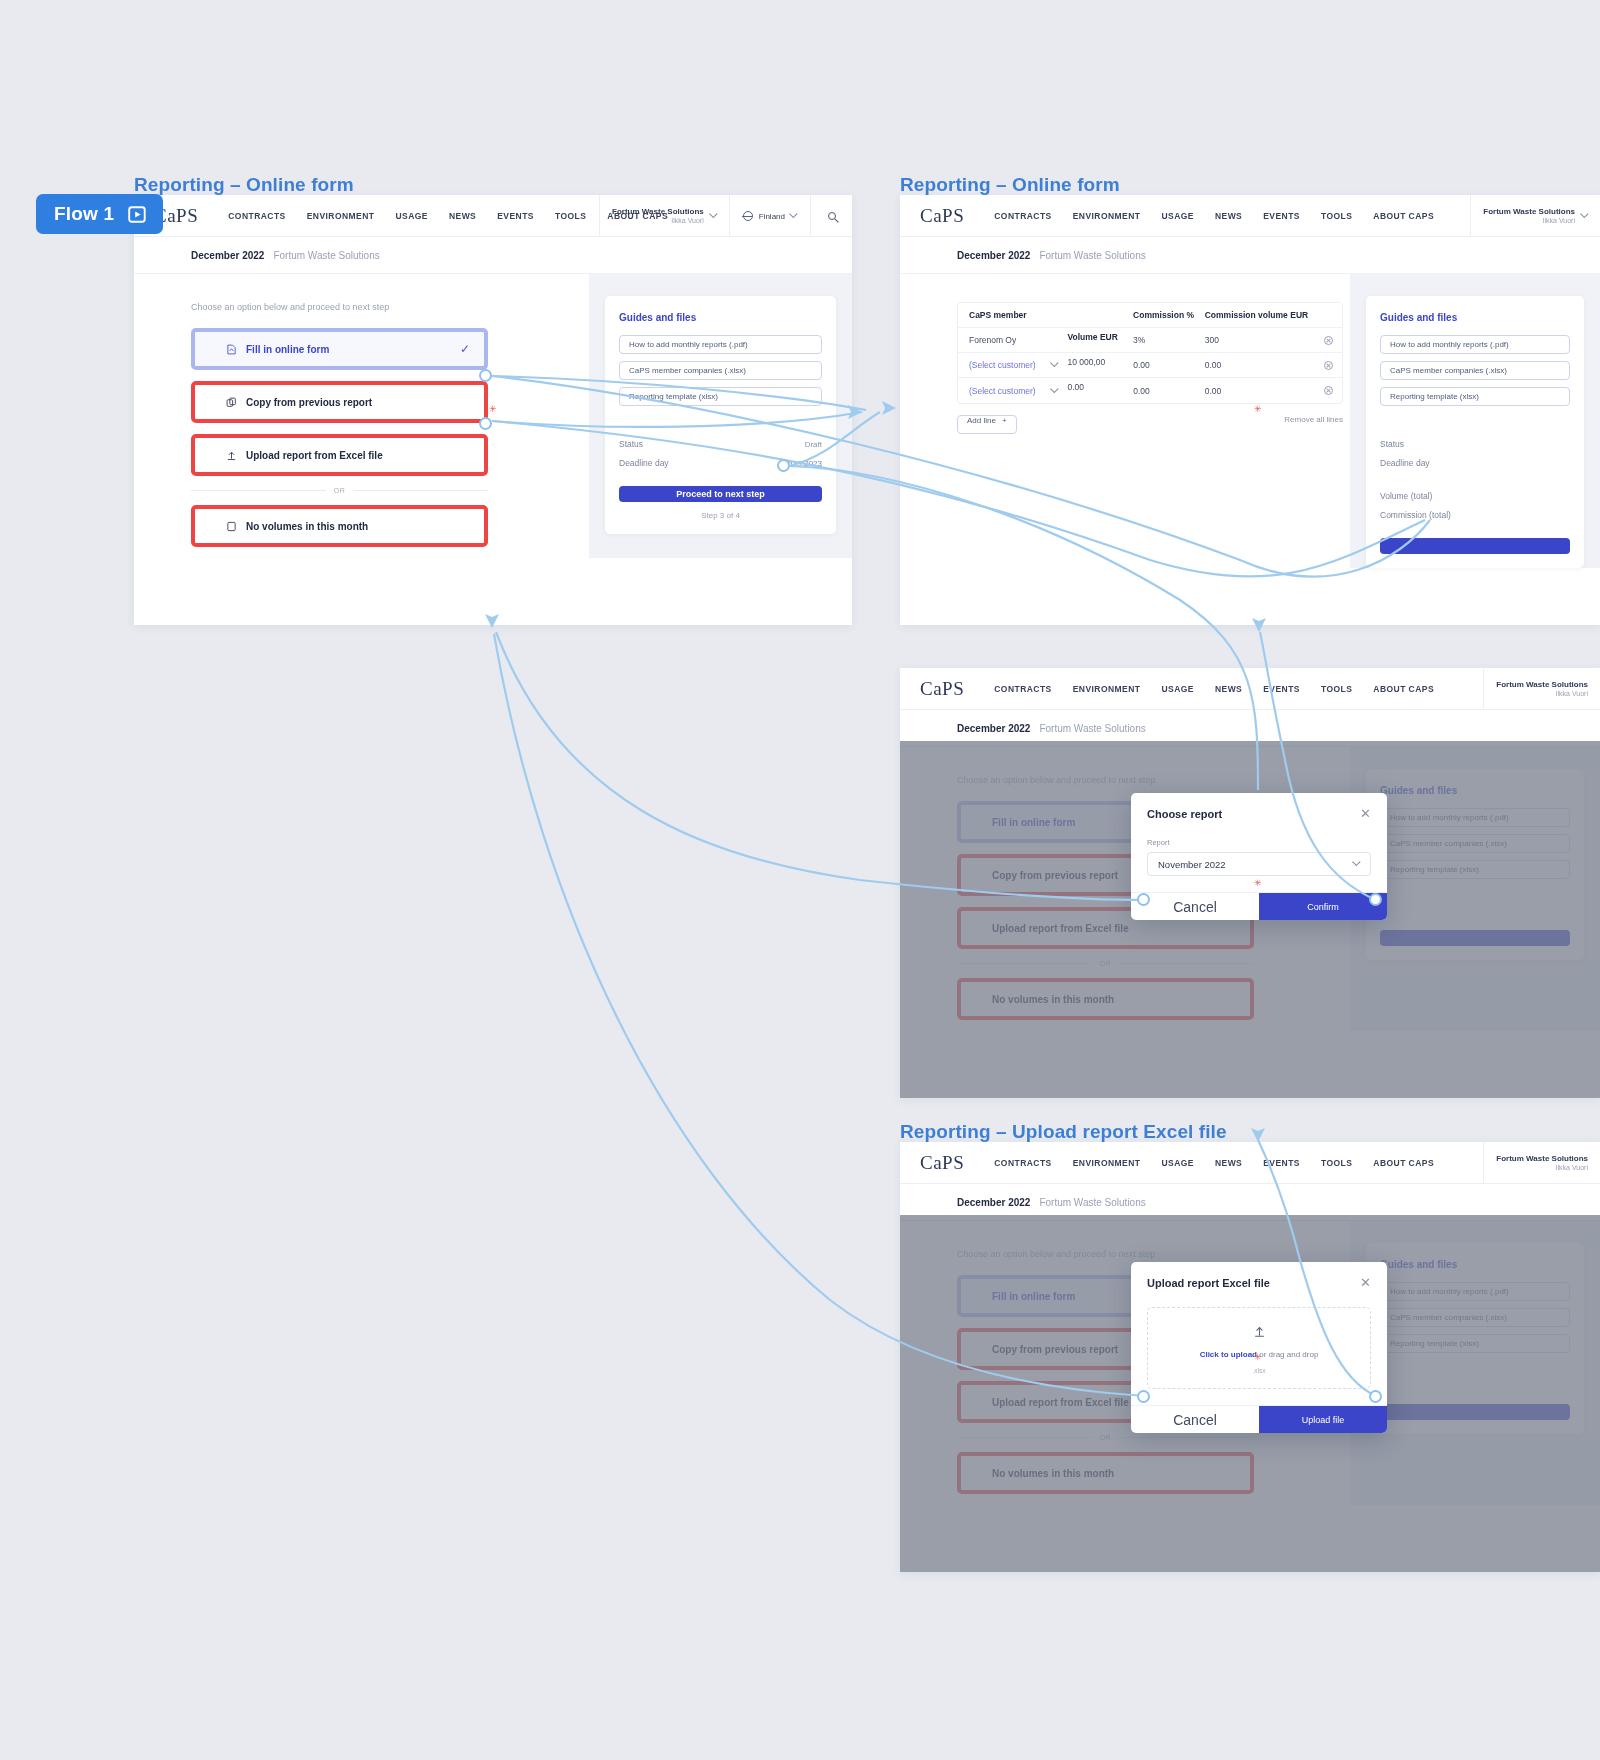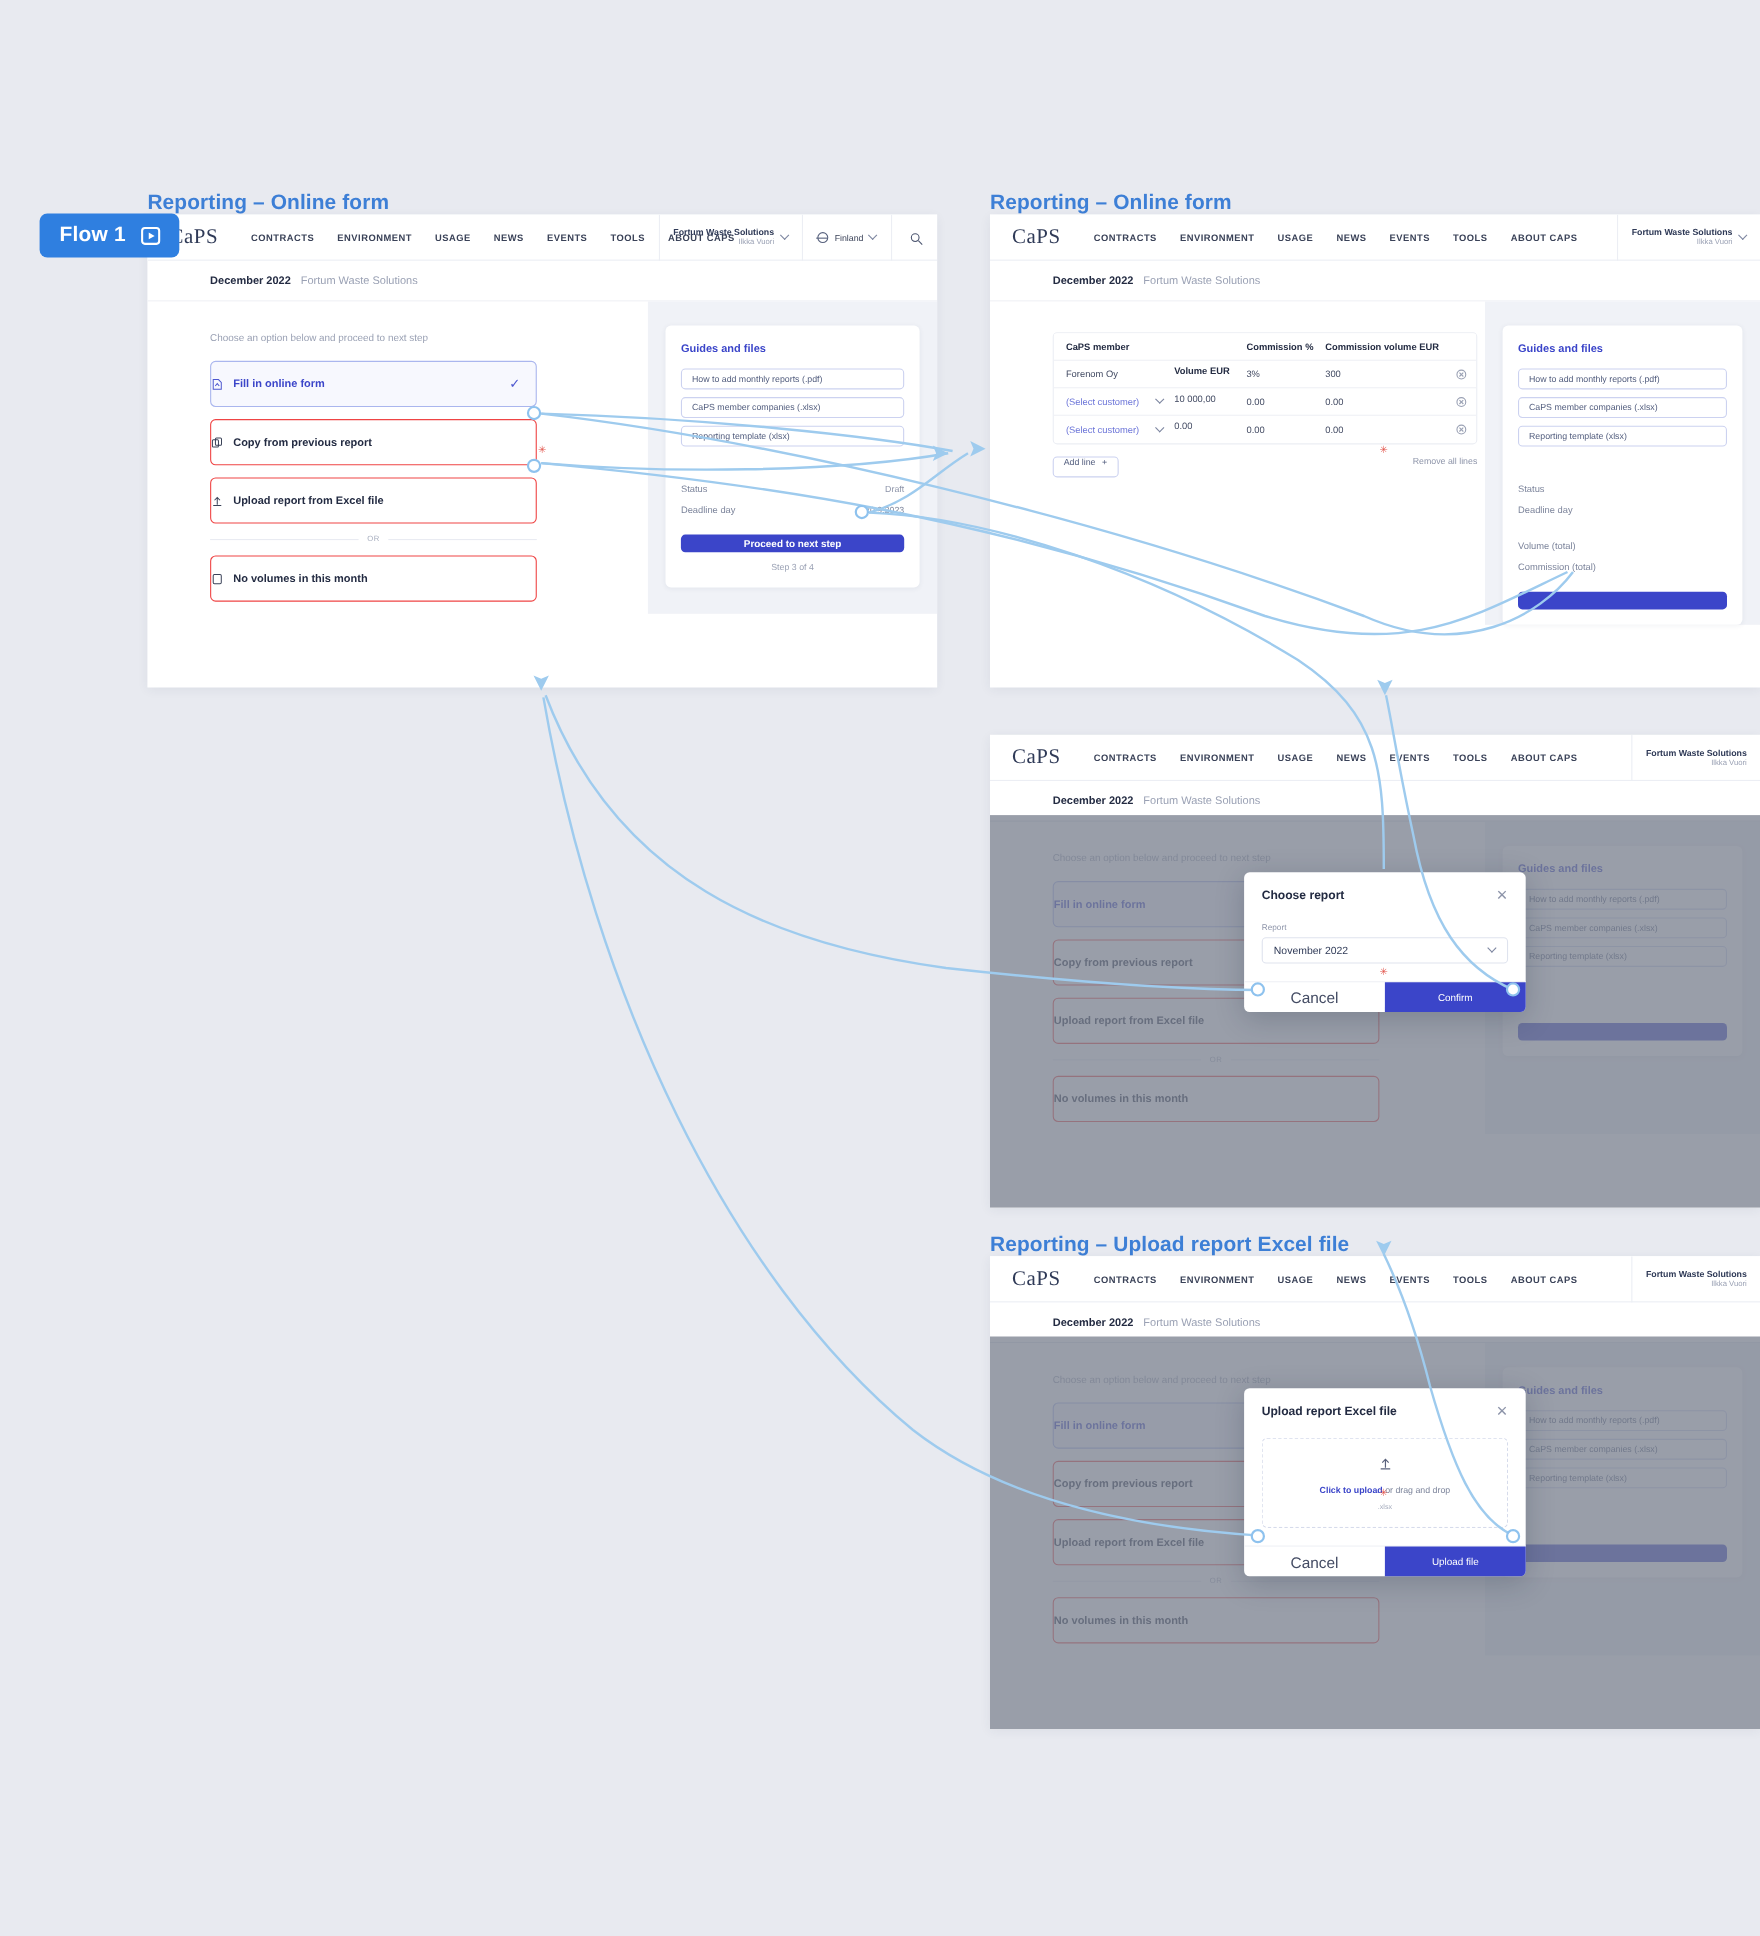--- a/index.html
+++ b/index.html
@@ -64,22 +64,22 @@
   .crumb-b { font-size: 10px; font-weight: 700; color: #232b42; }
   .crumb-n { font-size: 10px; color: #9aa1b4; }
 
   
   .body-row { display: flex; }
   .col-main { flex: 1; padding: 28px 0 0 57px; }
   .col-side { width: 263px; background: #f0f2f7; padding: 22px 16px 0 16px; }
   .hint { font-size: 9px; color: #9aa1b4; margin-bottom: 16px; }
 
   .opt {
-    height: 42px; border: 1px solid #ef4444; border-radius: 5px;
-    display: flex; align-items: center; gap: 9px; padding: 0 0;
+    height: 42px; border: 4px solid #ef4444; border-radius: 5px;
+    display: flex; align-items: center; gap: 9px; padding: 0 31px;
     margin-bottom: 11px; background: #fff; position: relative;
   }
   .opt.sel { border-color: #aab6ee; background: #f7f8fe; }
   .opt-label { font-size: 10px; font-weight: 700; color: #232b42; }
   .opt.sel .opt-label { color: #3b45c9; }
   .opt .check { position: absolute; right: 14px; color: #4d57cf; font-size: 12px; }
   .ico { width: 11px; height: 11px; color: #3a4258; display:flex; align-items:center; justify-content:center; }
   .opt.sel .ico { color: #4d57cf; }
 
   .or-row { display: flex; align-items: center; gap: 8px; margin: 4px 0 11px; }

